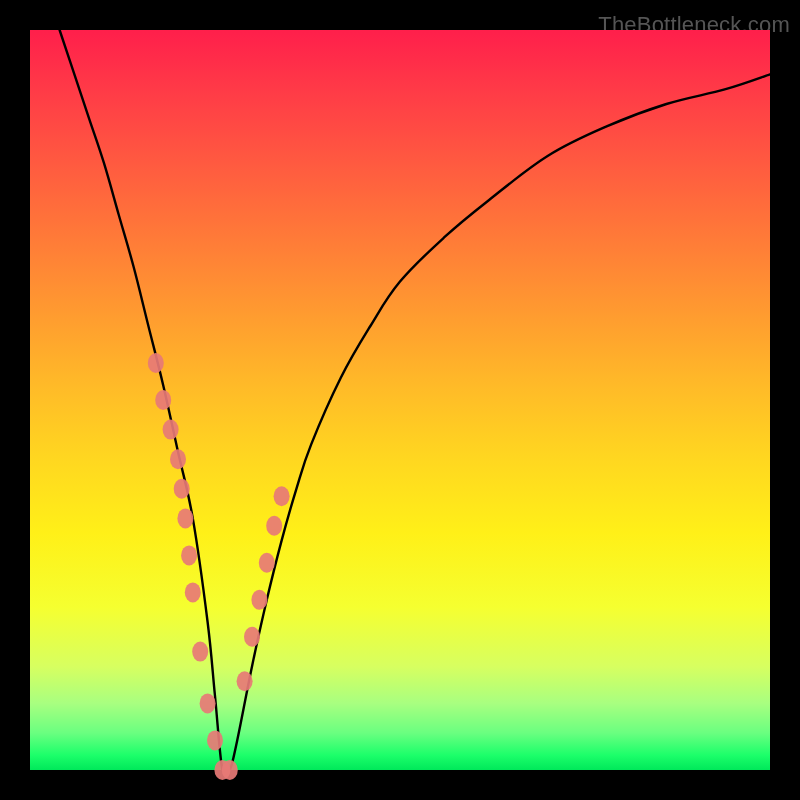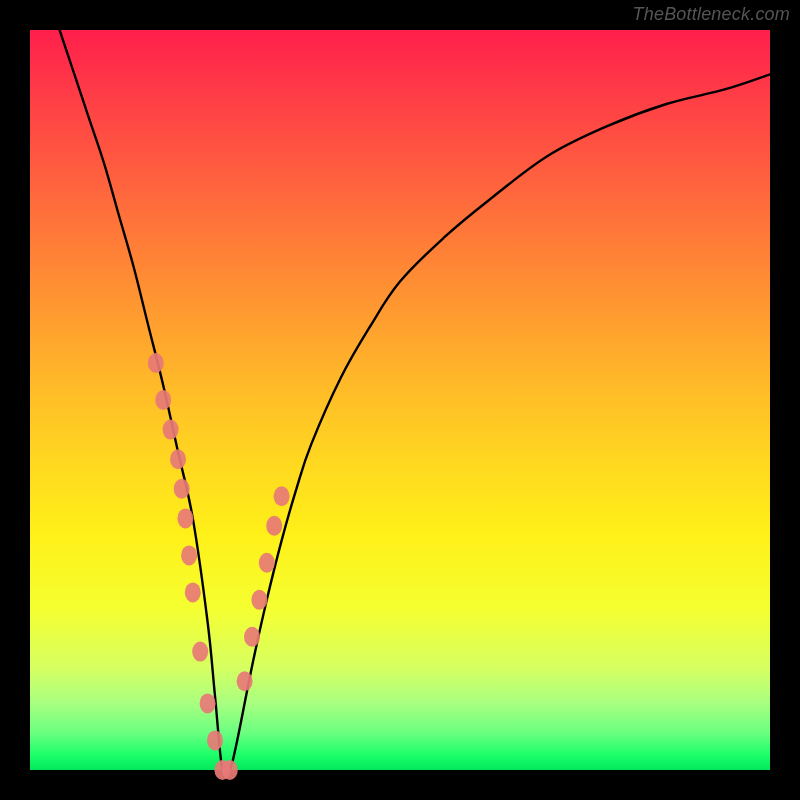--- a/index.html
+++ b/index.html
@@ -37,28 +37,27 @@
       #f5ff30 78%,
       #d7ff60 86%,
       #a8ff80 91%,
       #6aff80 95%,
       #1cff6a 98%,
       #00e85a 100%
     );
   }
   .watermark {
     position: absolute;
-    top: 4px;
+    top: 12px;
     right: 10px;
     color: #555;
-    font-size: 18px;
+    font-size: 22px;
     font-weight: 500;
     letter-spacing: 0.2px;
     user-select: none;
-    font-style: italic;
   }
   svg.curve {
     position: absolute;
     left: 0;
     top: 0;
     width: 740px;
     height: 740px;
     overflow: visible;
   }
 </style>

